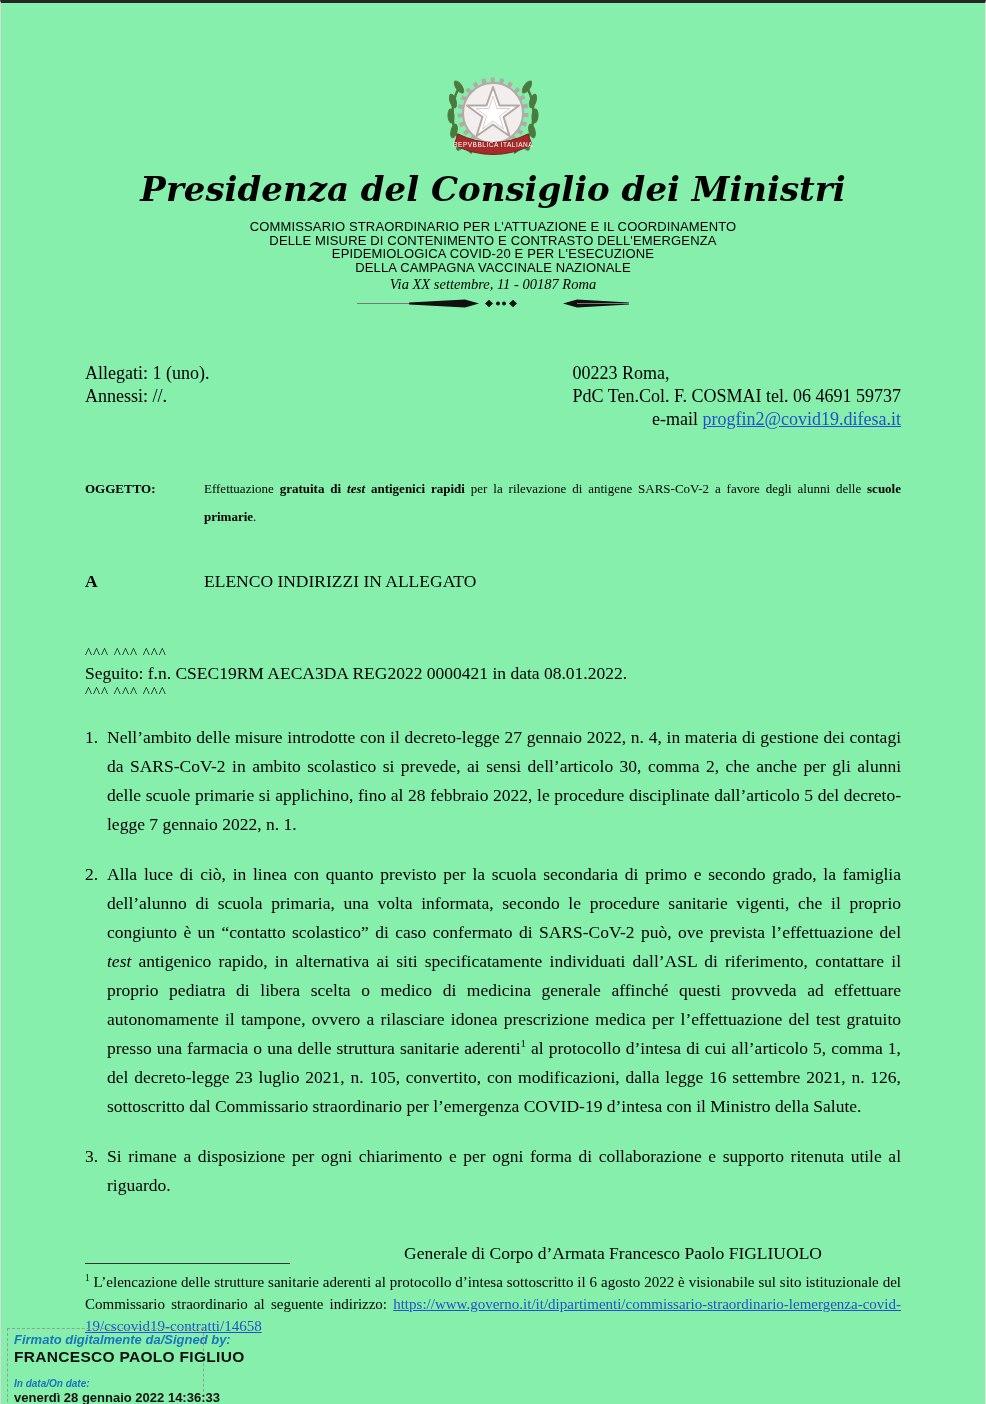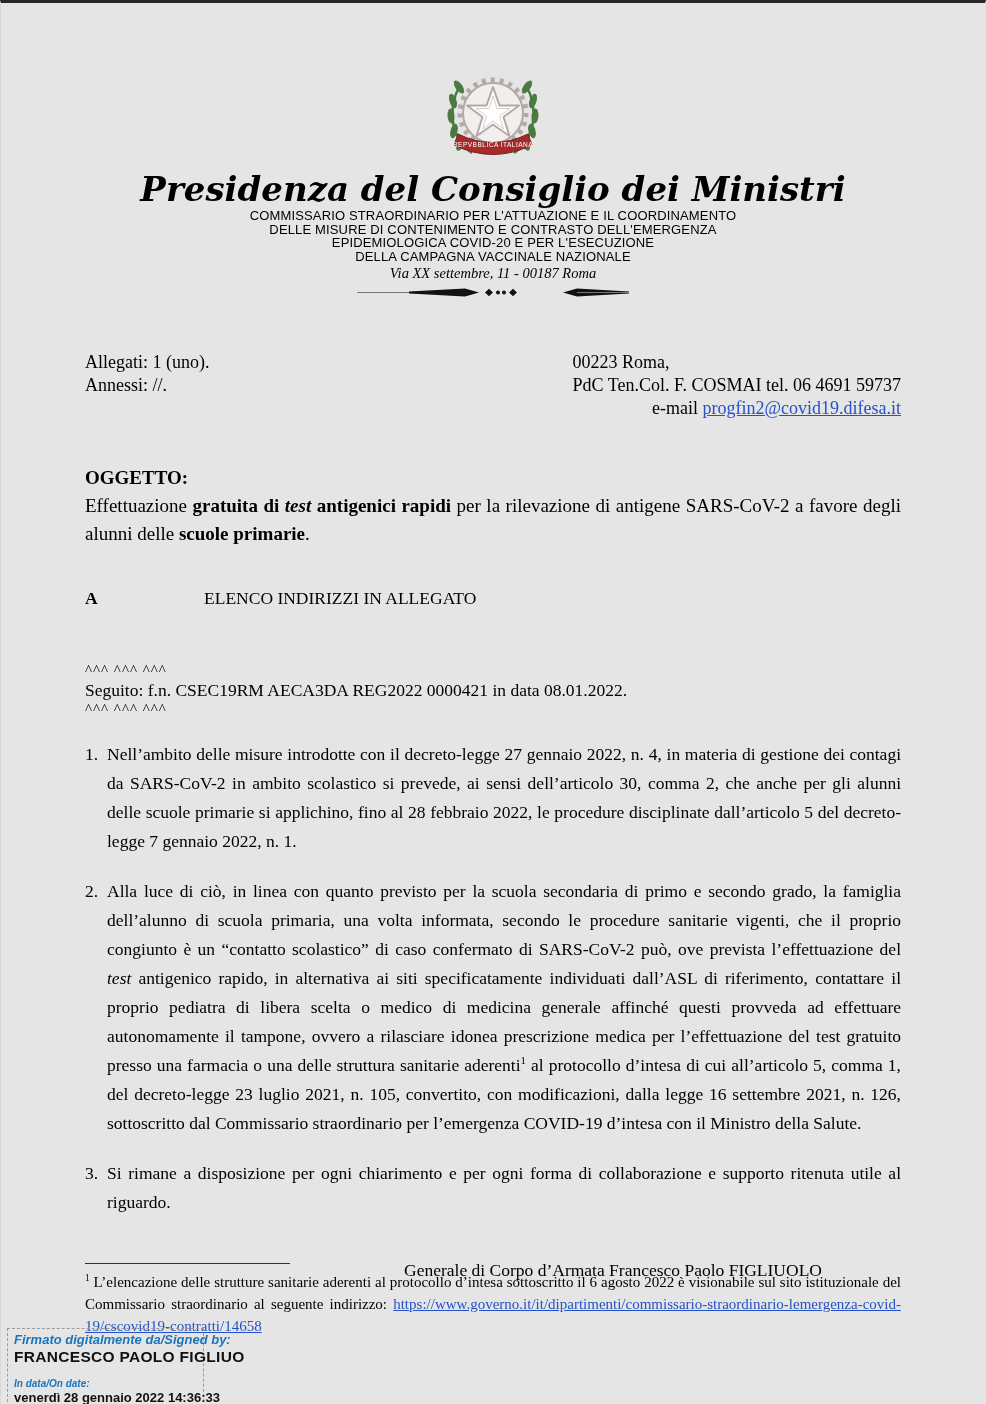--- a/index.html
+++ b/index.html
@@ -7,57 +7,57 @@
     --stamp_blue:#1b75bc;
     --emblem_green:#4a7a3d;
     --emblem_red:#a52b2b;
     --emblem_gray:#b3a9a6;
   }
   *{margin:0;padding:0;box-sizing:border-box;}
   html,body{background:#fff;}
   .page{
     position:relative;
     width:986px;height:1404px;
-    background:#e5e5e5;
+    background:#86efac;
     border-top:3px solid #262626;
     border-left:1px solid #d9d9d9;
     border-right:1px solid #e3e3e3;
     overflow:hidden;
     font-family:"Liberation Serif", serif;
     color:#000;
   }
   .content{padding:0 84px;}
   
   .header{text-align:center;padding-top:64px;}
   .emblem{display:inline-block;}
   .script-title{
     font-family:"DejaVu Serif", serif;
     font-style:italic;font-weight:bold;
     font-size:34px;line-height:40px;
     margin-top:0px;white-space:nowrap;
   }
   .org-lines{
     font-family:"Liberation Sans", sans-serif;
     font-size:13px;line-height:13.5px;
-    margin-top:0;letter-spacing:.15px;
+    margin-top:11px;letter-spacing:.15px;
   }
   .hq-address{
     font-style:italic;font-size:14.5px;line-height:17px;margin-top:2px;
   }
   .divider{margin-top:3px;}
   
   .meta-row{
     display:flex;justify-content:space-between;
     margin-top:48px;font-size:18px;line-height:23px;
   }
   .meta-right{text-align:left;}
   .meta-right .email-line{text-align:right;}
   a.link{color:var(--link_blue);text-decoration:underline;cursor:pointer;}
   
-  .subject{display:flex;margin-top:44px;font-size:19px;line-height:28px;flex-direction:column;}
+  .subject{display:flex;margin-top:44px;font-size:13px;line-height:28px;}
   .subject-label{flex:none;width:119px;font-weight:bold;}
   .subject-text{flex:1;text-align:justify;}
   
   .recipient{display:flex;margin-top:38px;font-size:17.5px;line-height:24px;}
   .recipient-label{flex:none;width:119px;font-weight:bold;}
   
   .reference{margin-top:54px;}
   .carets{font-size:15px;line-height:13px;letter-spacing:1px;}
   .reference-line{font-size:17.5px;line-height:26px;}
   

